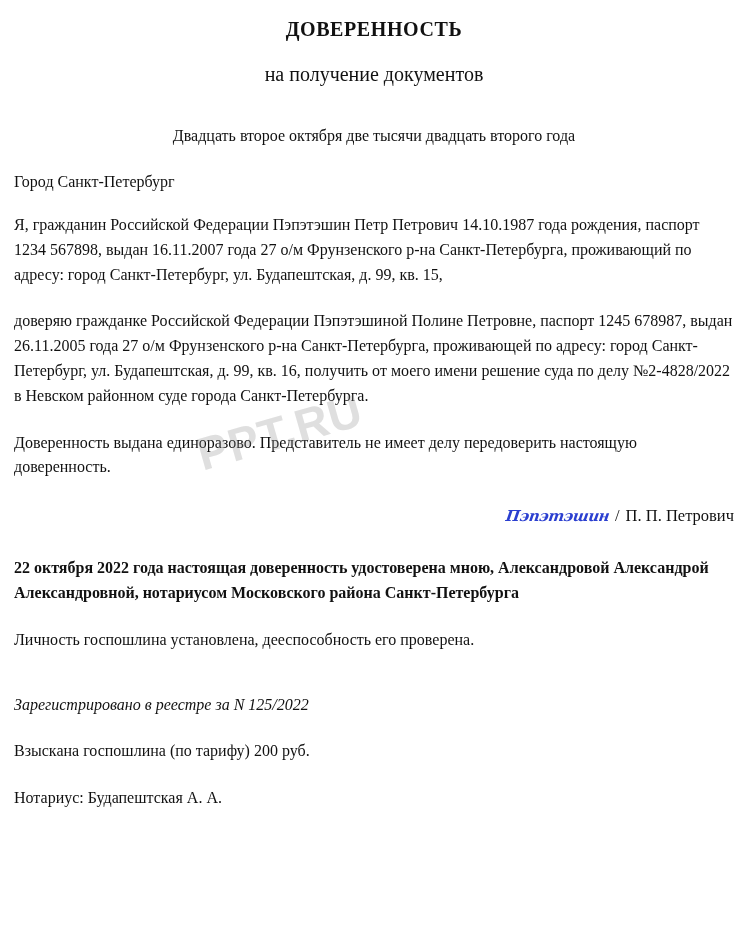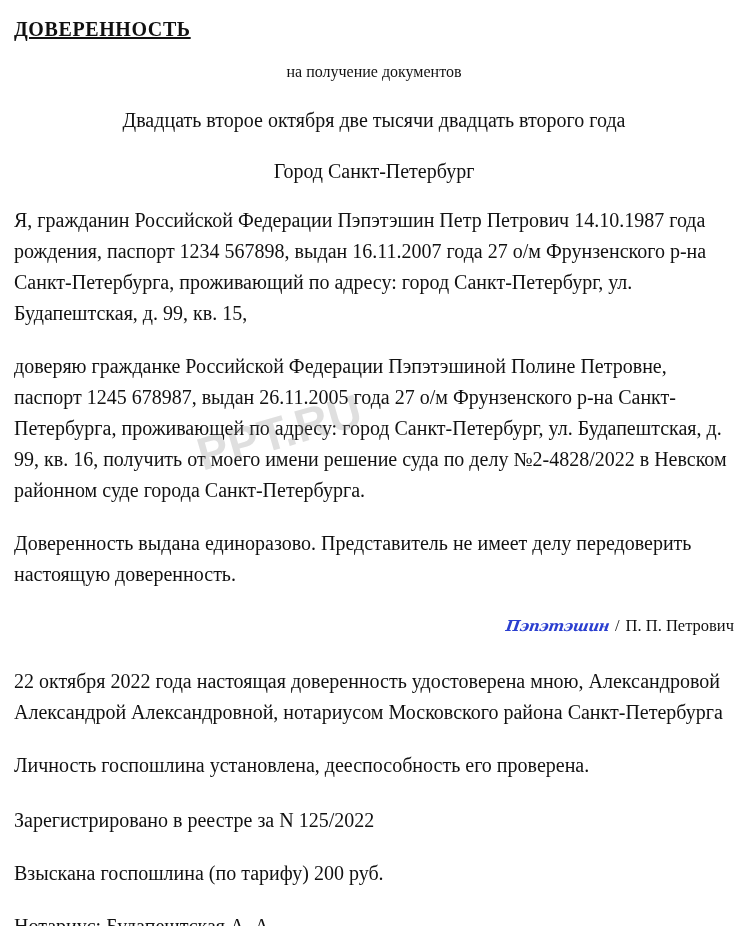--- a/index.html
+++ b/index.html
@@ -16,43 +16,42 @@
     color: #111111;
   }
   .page {
     position: relative;
     width: 750px;
     height: 926px;
     box-sizing: border-box;
     padding: 14px 16px 0 14px;
   }
   .doc-title {
+    text-align: center;
     font-weight: bold;
     font-size: 20px;
     letter-spacing: 0.6px;
     margin: 4px 0 0 0;
-    text-decoration: underline;
   }
   .doc-subtitle {
     text-align: center;
-    font-size: 16px;
+    font-size: 20px;
     margin-top: 22px;
   }
   .doc-date-line {
     text-align: center;
-    font-size: 20px;
-    margin-top: 28px;
+    font-size: 16px;
+    margin-top: 41px;
   }
   .doc-city {
-    text-align: center;
-    font-size: 20px;
+    font-size: 16px;
     margin-top: 28px;
   }
   .para {
-    font-size: 20px;
+    font-size: 16px;
     line-height: 1.55;
     margin-top: 22px;
     text-align: left;
   }
   .sign-row {
     margin-top: 26px;
     text-align: right;
     font-size: 16.5px;
     display: flex;
     justify-content: flex-end;
@@ -66,23 +65,25 @@
     color: #2b3fd0;
     font-size: 15px;
     letter-spacing: -0.5px;
     transform: skewX(-8deg);
   }
   .sign-name {
     font-size: 16.5px;
   }
   .notary-block {
     margin-top: 30px;
+    font-weight: bold;
   }
   .gap-block {
-    margin-top: 24px;
+    margin-top: 40px;
+    font-style: italic;
   }
   .watermark {
     position: absolute;
     left: 195px;
     top: 405px;
     font-family: "Liberation Sans", sans-serif;
     font-weight: bold;
     font-size: 46px;
     color: rgba(140,140,140,0.28);
     transform: rotate(-16deg);

